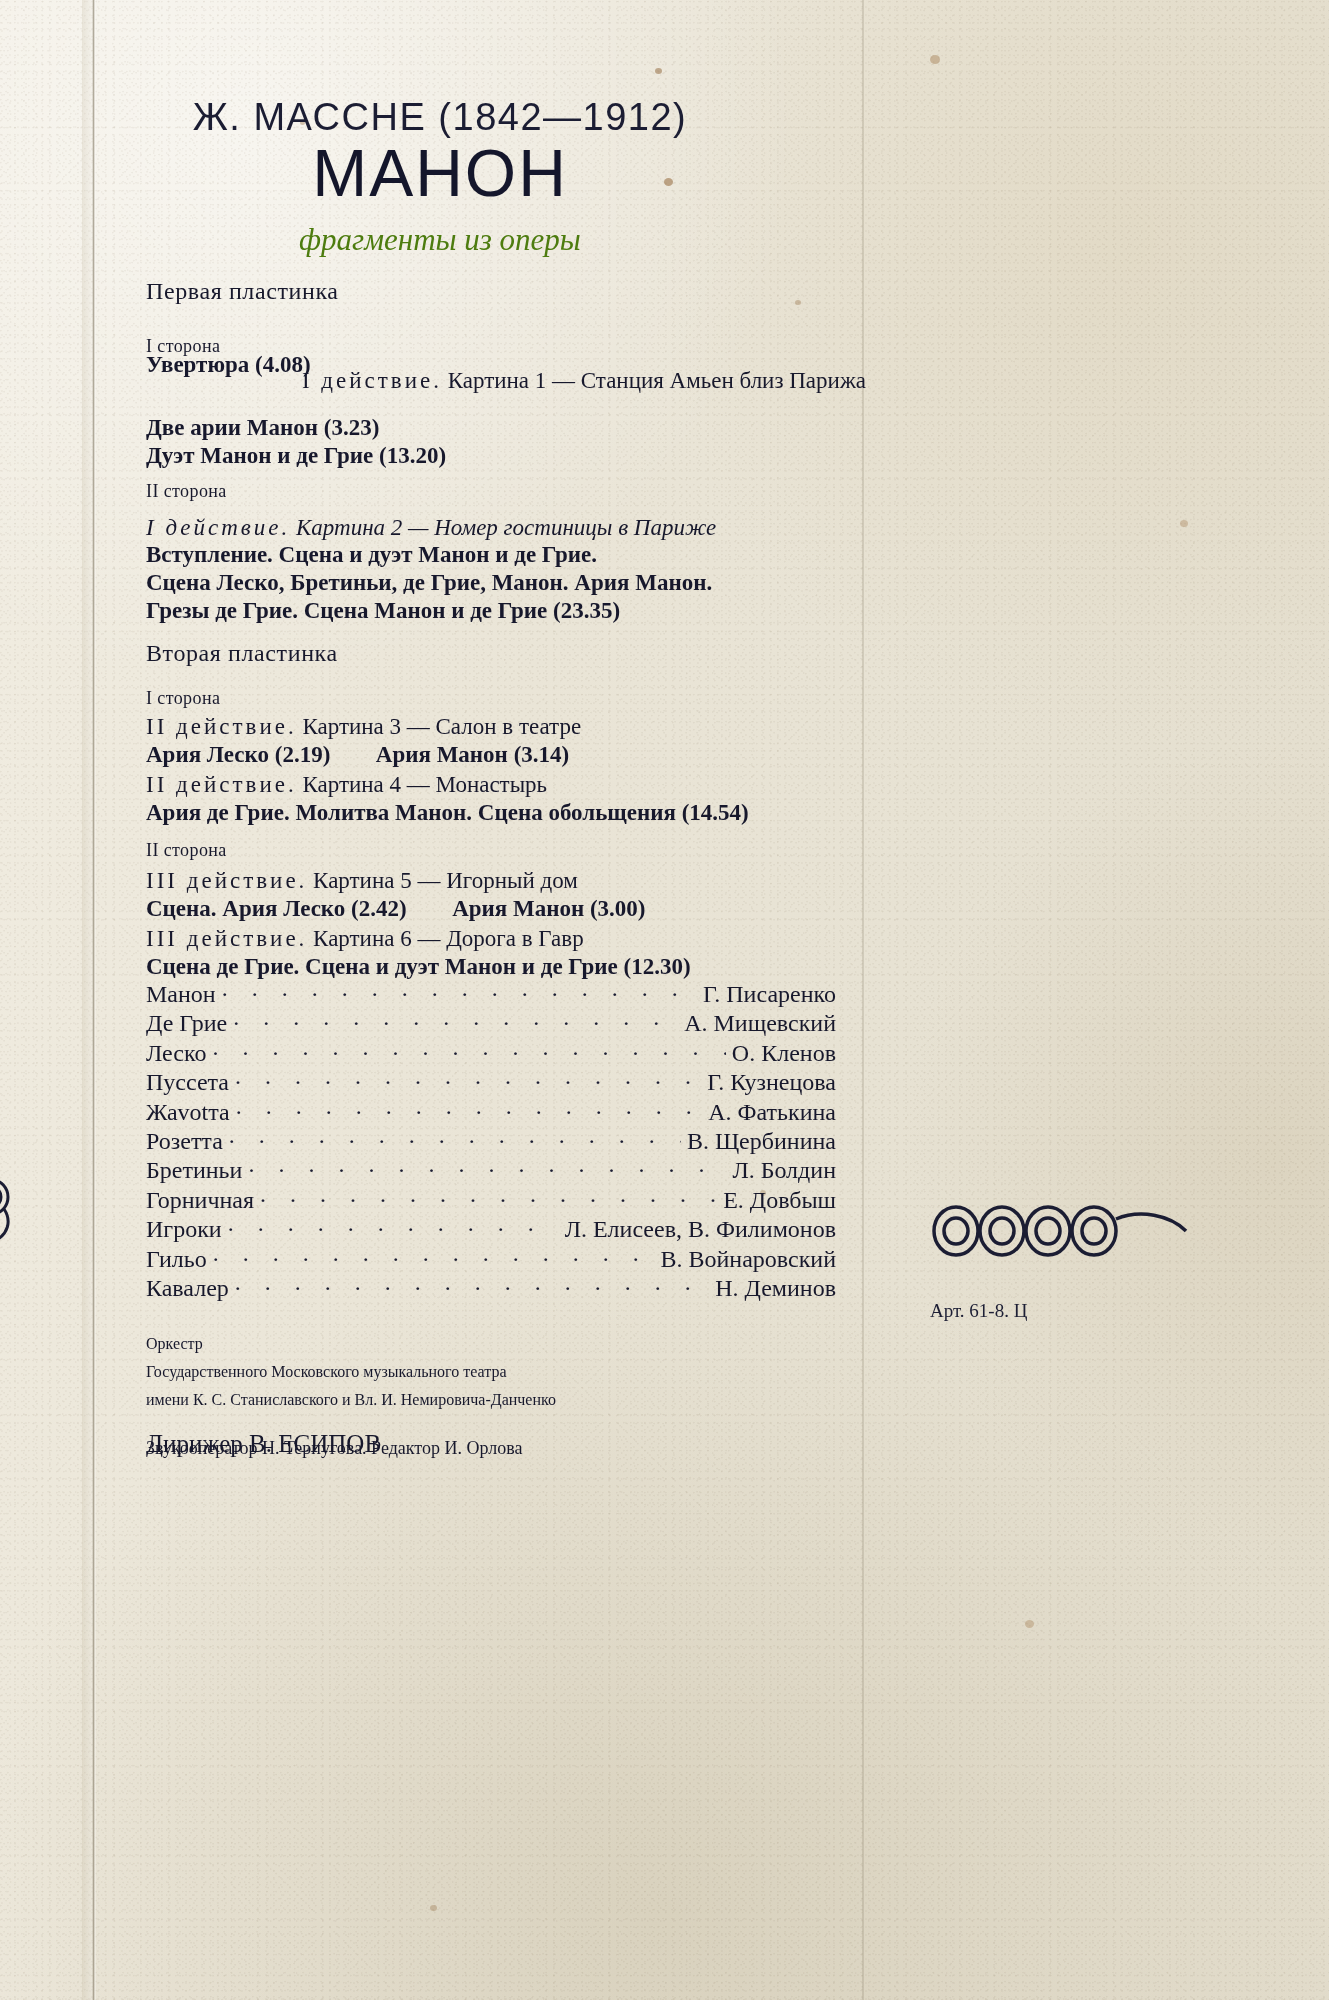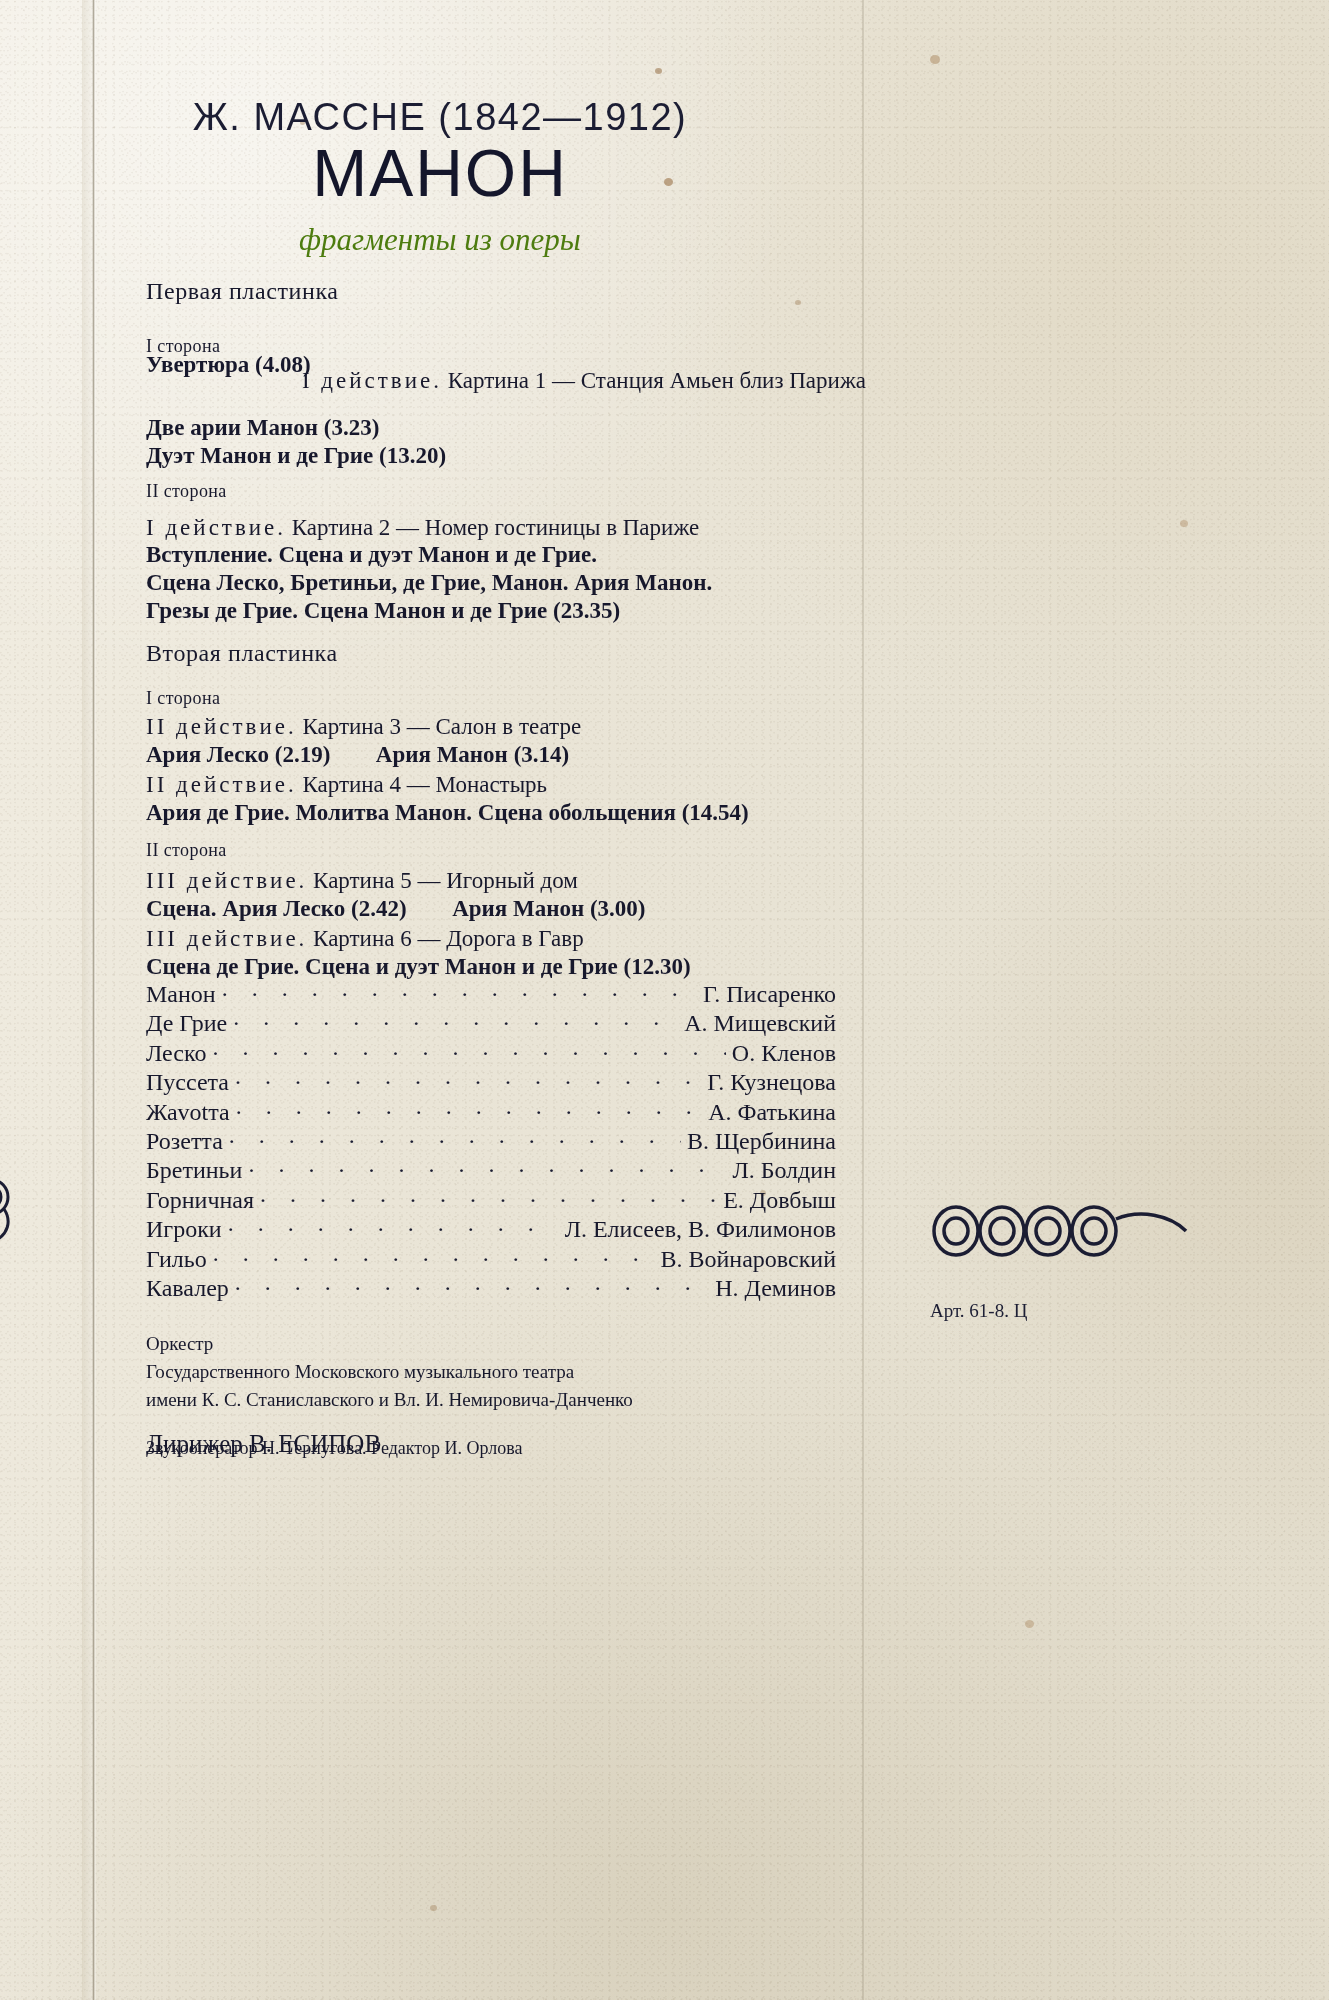--- a/index.html
+++ b/index.html
@@ -76,21 +76,21 @@
     flex:1 1 auto;margin:0 6px;height:1em;position:relative;overflow:hidden;
   }
   .leader::before{
     content:". . . . . . . . . . . . . . . . . . . . . . . . . . . . . . . . . . . . . . . . . .";
     position:absolute;left:0;right:0;bottom:0;
     letter-spacing:9px;color:#1b1d33;white-space:nowrap;
   }
   .performer{flex:0 0 auto;}
   
   #credits{position:absolute;left:146px;top:1330px;width:760px;}
-  .cr-line{font-size:19px;line-height:28px;white-space:nowrap;}
+  .cr-line{font-size:16px;line-height:28px;white-space:nowrap;}
   #conductor{font-size:25px;margin-top:16px;white-space:nowrap;}
   #tech{position:absolute;left:146px;top:1438px;font-size:18px;white-space:nowrap;}
   
   #orn-right{position:absolute;left:930px;top:1195px;}
   #orn-left{position:absolute;left:-22px;top:1175px;}
   #catalog{
     position:absolute;left:930px;top:1300px;font-size:19px;
     white-space:nowrap;color:#1d1f35;
   }
 </style>
@@ -153,21 +153,21 @@
     <div class="trk">
       <span>Дуэт Манон и де Грие</span>
       <span class="dur">(13.20)</span>
     </div>
   </div>
 
   <div class="block" style="top:481px;">
     <div class="side-head">II сторона</div>
   </div>
 
-  <div class="block" style="top:515px;">
+  <div class="block" style="top:515px;font-style:italic;">
     <div class="scene">
       <span class="sp">I действие.</span>
       <span>Картина 2 — Номер гостиницы в Париже</span>
     </div>
   </div>
 
   <div class="block" style="top:570px;">
     <div class="trk">
       <span>Сцена Леско, Бретиньи, де Грие, Манон. Ария Манон.</span>
       <span class="dur"></span>

